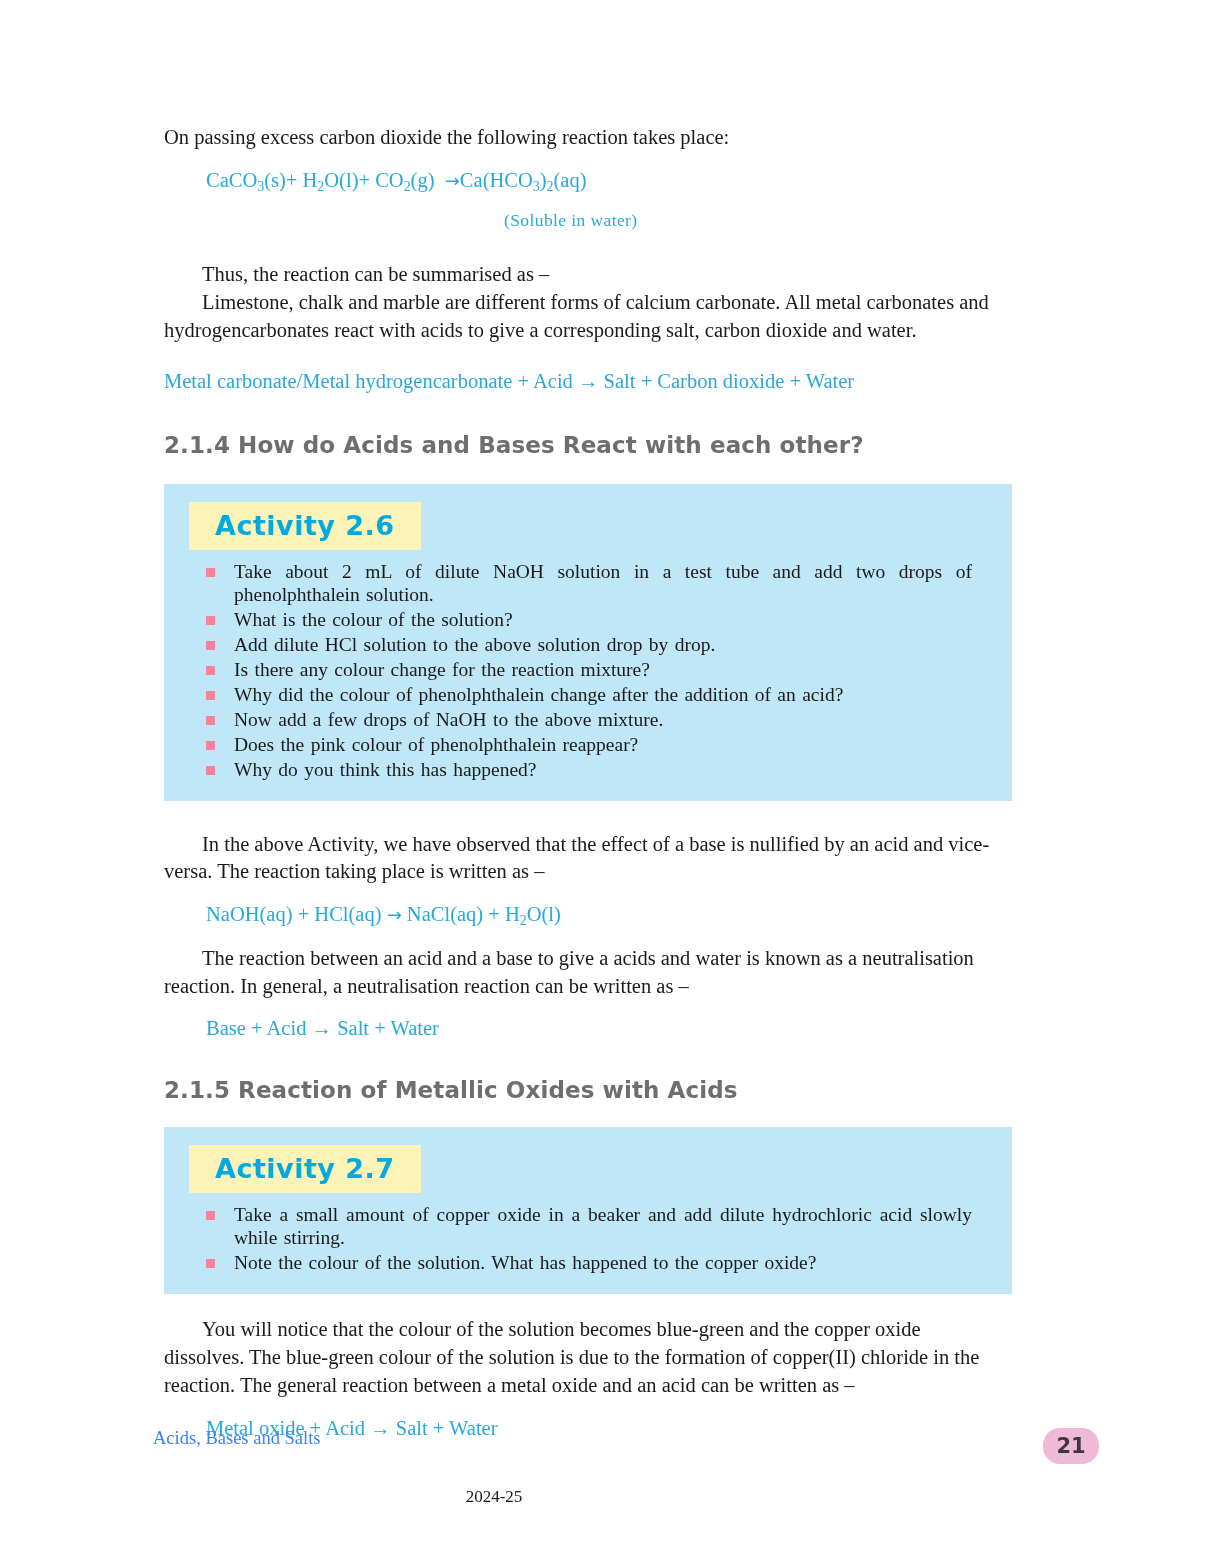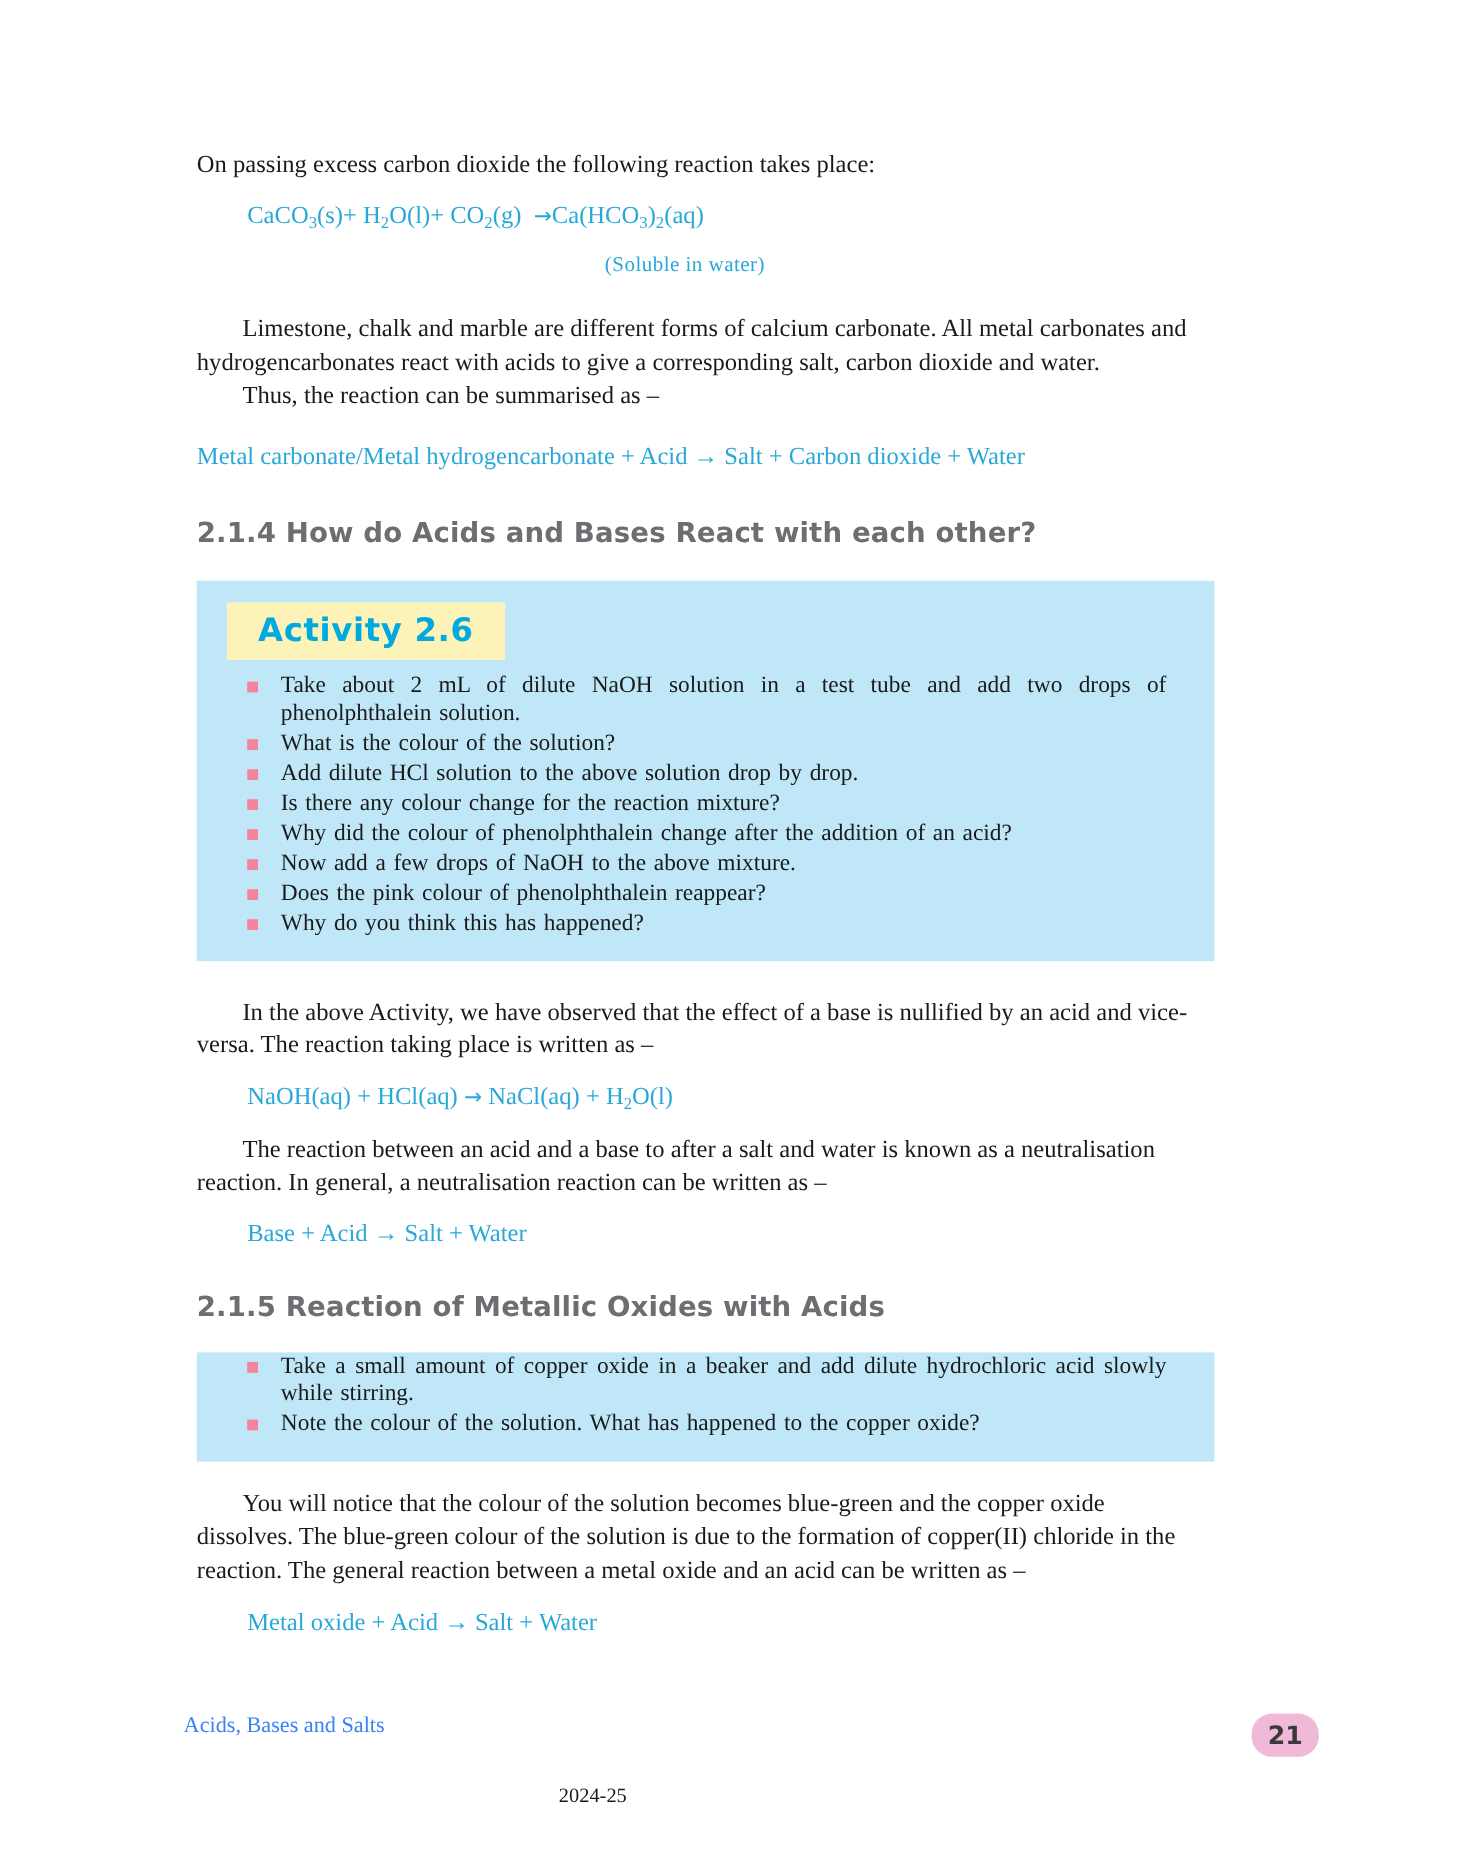--- a/index.html
+++ b/index.html
@@ -170,22 +170,22 @@
     <div class="eq eq-center-left">
       <span>CaCO</span><sub>3</sub><span>(s)+ H</span><sub>2</sub><span>O(l)+ CO</span><sub>2</sub><span>(g)</span>&nbsp;&nbsp;<span class="arrow">→</span><span>Ca(HCO</span><sub>3</sub><span>)</span><sub>2</sub><span>(aq)</span>
     </div>
 
     <div class="spacer-sm"></div>
 
     <div class="soluble">(Soluble in water)</div>
 
     <div class="spacer-lg"></div>
 
+    <p class="indent">Thus, the reaction can be summarised as –</p>
     <p class="indent">Limestone, chalk and marble are different forms of calcium carbonate. All metal carbonates and hydrogencarbonates react with acids to give a corresponding salt, carbon dioxide and water.</p>
-    <p class="indent">Thus, the reaction can be summarised as –</p>
 
     <div class="spacer-md"></div>
 
     <div class="teal-line">Metal carbonate/Metal hydrogencarbonate + Acid → Salt + Carbon dioxide + Water</div>
 
     <div style="height:36px"></div>
 
     <h2 class="section">2.1.4 How do Acids and Bases React with each other?</h2>
 
     <div style="height:26px"></div>
@@ -209,33 +209,34 @@
     <p class="indent">In the above Activity, we have observed that the effect of a base is nullified by an acid and vice-versa. The reaction taking place is written as –</p>
 
     <div class="spacer-sm"></div>
 
     <div class="eq eq-center-left">
       <span>NaOH(aq) + HCl(aq)</span>&nbsp;<span class="arrow">→</span>&nbsp;<span>NaCl(aq) + H</span><sub>2</sub><span>O(l)</span>
     </div>
 
     <div class="spacer-sm"></div>
 
-    <p class="indent">The reaction between an acid and a base to after a salt and water is known as a neutralisation reaction. In general, a neutralisation reaction can be written as –</p>
+    <p class="indent">The reaction between an acid and a base to give a acids and water is known as a neutralisation reaction. In general, a neutralisation reaction can be written as –</p>
 
     <div class="spacer-sm"></div>
 
     <div class="teal-line eq-center-left">Base + Acid → Salt + Water</div>
 
     <div style="height:34px"></div>
 
     <h2 class="section">2.1.5 Reaction of Metallic Oxides with Acids</h2>
 
     <div style="height:24px"></div>
 
     <div class="activity-box">
+      <div class="activity-tab">Activity  2.7</div>
       <ul class="act-list">
         <li>Take a small amount of copper oxide in a beaker and add dilute hydrochloric acid slowly while stirring.</li>
         <li>Note the colour of the solution. What has happened to the copper oxide?</li>
       </ul>
     </div>
 
     <div style="height:22px"></div>
 
     <p class="indent">You will notice that the colour of the solution becomes blue-green and the copper oxide dissolves. The blue-green colour of the solution is due to the formation of copper(II) chloride in the reaction. The general reaction between a metal oxide and an acid can be written as –</p>
 

